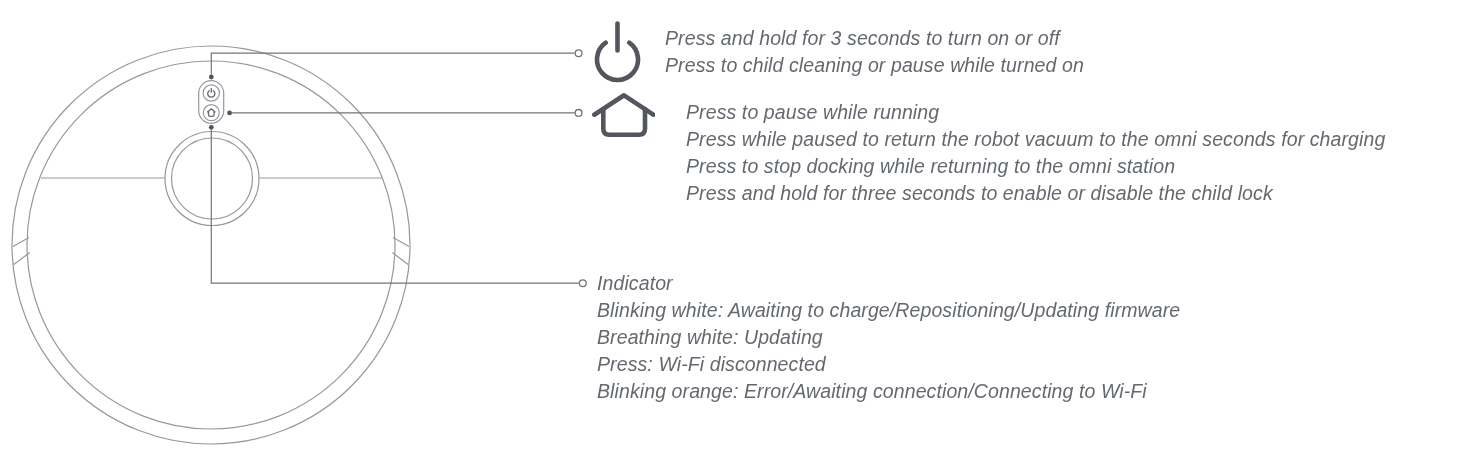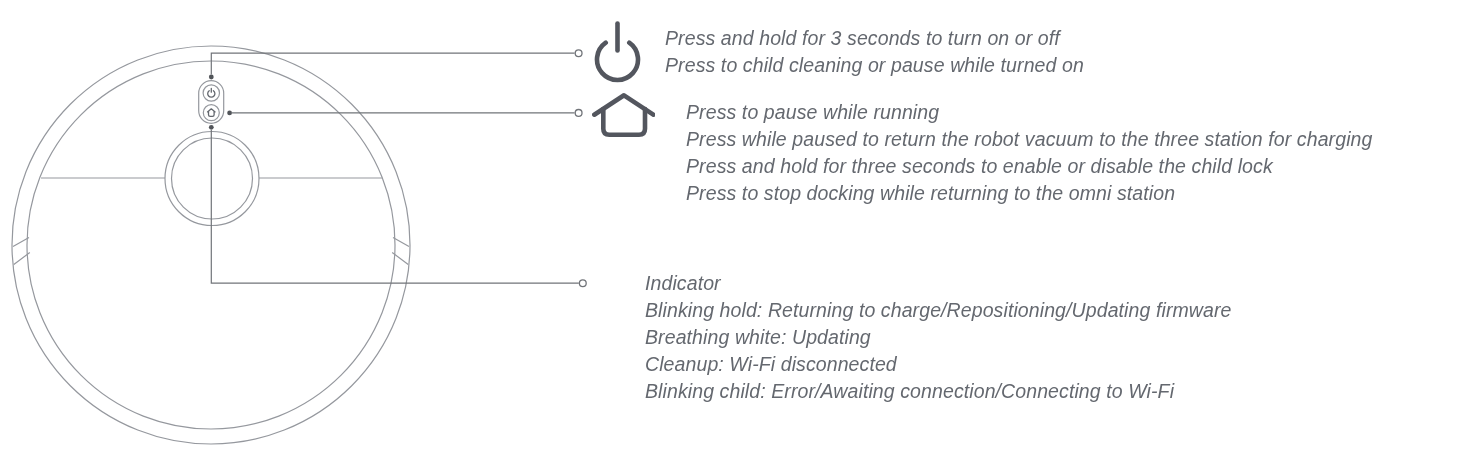--- a/index.html
+++ b/index.html
@@ -73,26 +73,26 @@
     <div class="line">Press and hold for 3 seconds to turn on or off</div>
     <div class="line">Press to child cleaning or pause while turned on</div>
   </div>
 
   <svg class="callout-icon" style="left:592px;top:92px;" width="63" height="46" viewBox="0 0 63 46">
     <path class="icon-stroke" d="M2.3 22.7 L32 3.3 L61.3 22.7"></path>
     <path class="icon-stroke" d="M11.3 17 L11.3 36.7 Q11.3 42.7 17.3 42.7 L47 42.7 Q53 42.7 53 36.7 L53 17"></path>
   </svg>
   <div class="textblock" style="left:678px;top:99px;margin-left:8px;">
     <div class="line">Press to pause while running</div>
-    <div class="line">Press while paused to return the robot vacuum to the three station for charging</div>
+    <div class="line">Press while paused to return the robot vacuum to the omni seconds for charging</div>
+    <div class="line">Press to stop docking while returning to the omni station</div>
     <div class="line">Press and hold for three seconds to enable or disable the child lock</div>
-    <div class="line">Press to stop docking while returning to the omni station</div>
   </div>
 
-  <div class="textblock" style="left:597px;top:270px;margin-left:48px;">
+  <div class="textblock" style="left:597px;top:270px;">
     <div class="line">Indicator</div>
-    <div class="line">Blinking hold: Returning to charge/Repositioning/Updating firmware</div>
+    <div class="line">Blinking white: Awaiting to charge/Repositioning/Updating firmware</div>
     <div class="line">Breathing white: Updating</div>
-    <div class="line">Cleanup: Wi-Fi disconnected</div>
-    <div class="line">Blinking child: Error/Awaiting connection/Connecting to Wi-Fi</div>
+    <div class="line">Press: Wi-Fi disconnected</div>
+    <div class="line">Blinking orange: Error/Awaiting connection/Connecting to Wi-Fi</div>
   </div>
 
 </div>
 
 </body></html>

